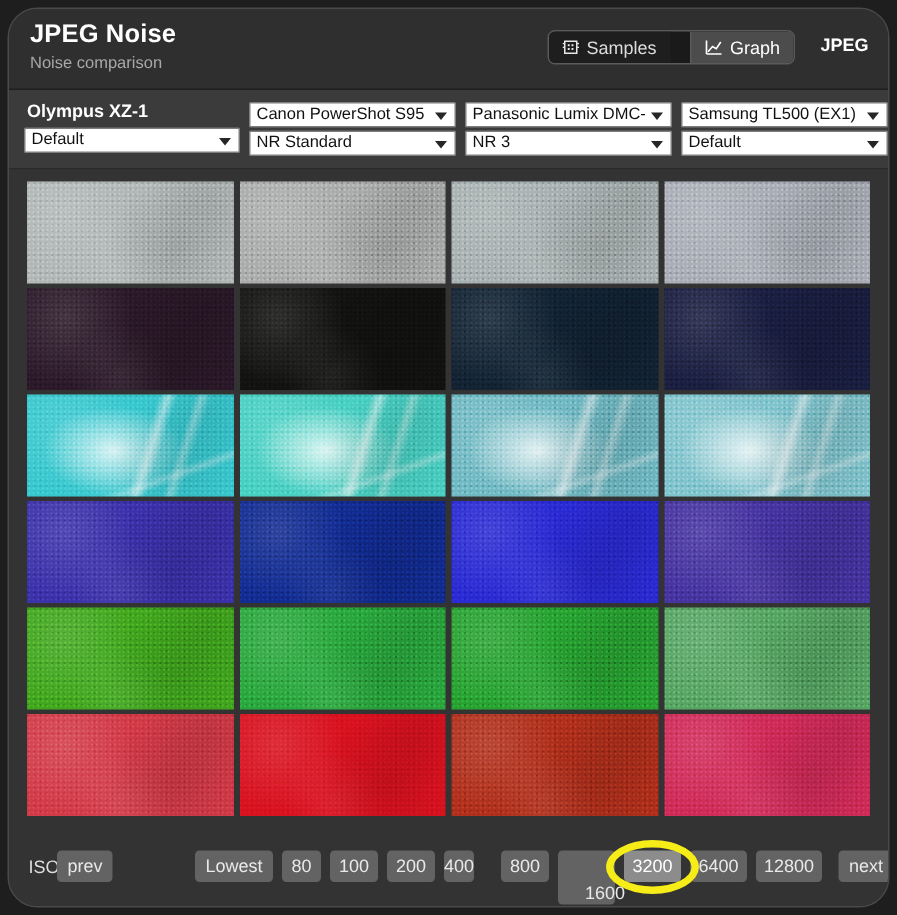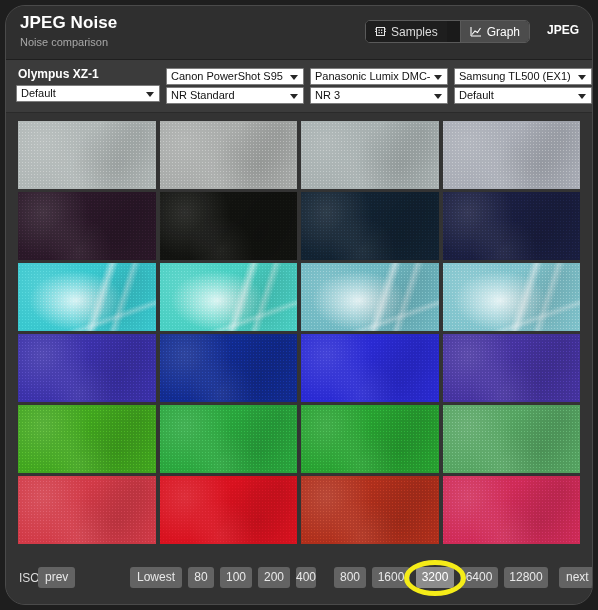--- a/index.html
+++ b/index.html
@@ -406,21 +406,21 @@
   <div class="isobar">
     <span class="iso-label">ISO:</span>
     <div class="btn" id="prev-btn" style="left:32px;">prev</div>
     <div id="iso-buttons">
         <div class="btn" style="left: 124px; width: 52px; padding: 0px;">Lowest</div>
         <div class="btn" style="left: 182px; width: 26px; padding: 0px;">80</div>
         <div class="btn" style="left: 214px; width: 32px; padding: 0px;">100</div>
         <div class="btn" style="left: 252px; width: 32px; padding: 0px;">200</div>
         <div class="btn" style="left: 290px; width: 20px; padding: 0px;">400</div>
         <div class="btn" style="left: 328px; width: 32px; padding: 0px;">800</div>
-        <div class="btn" style="left: 366px; width: 38px; padding: 0px;">1600</div>
+        <div class="btn" style="left: 366px; width: 38px; padding: 18px;">1600</div>
         <div class="btn sel-iso" style="left: 410px; width: 38px; padding: 0px;">3200</div>
         <div class="btn" style="left: 454px; width: 38px; padding: 0px;">6400</div>
         <div class="btn" style="left: 498px; width: 44px; padding: 0px;">12800</div>
       </div>
     <div class="btn" id="next-btn" style="left:553px;">next</div>
     <div class="highlight-ellipse" id="hl" style="left: 398px; width: 62px; border-color: rgb(245, 236, 24);"></div>
   </div>
 
 </div>
 

